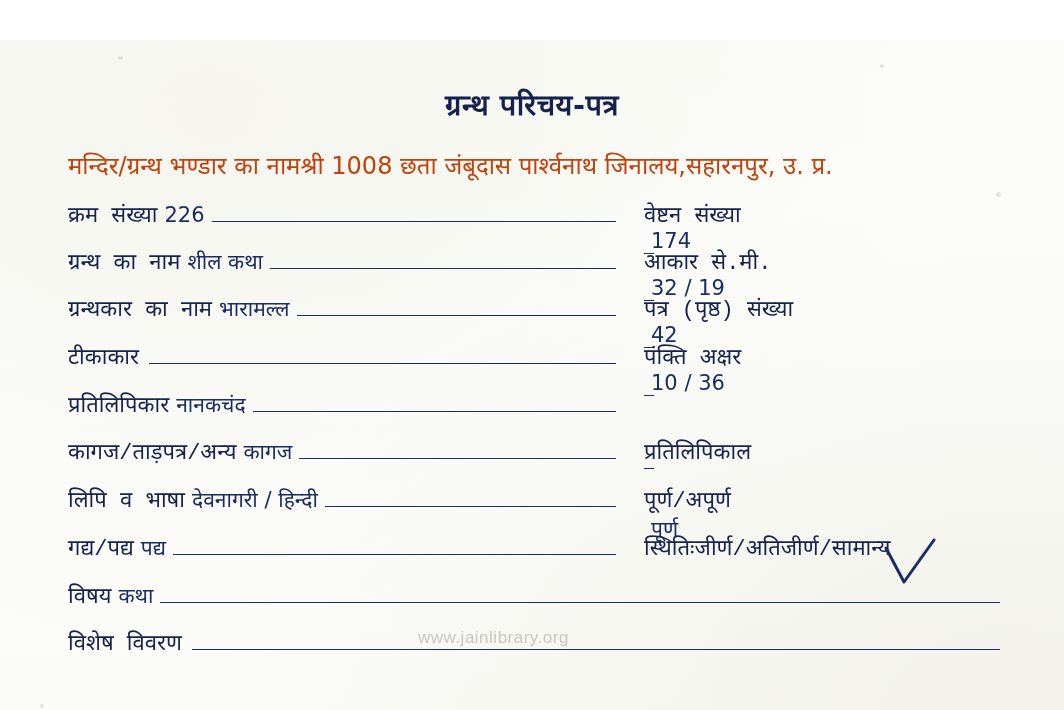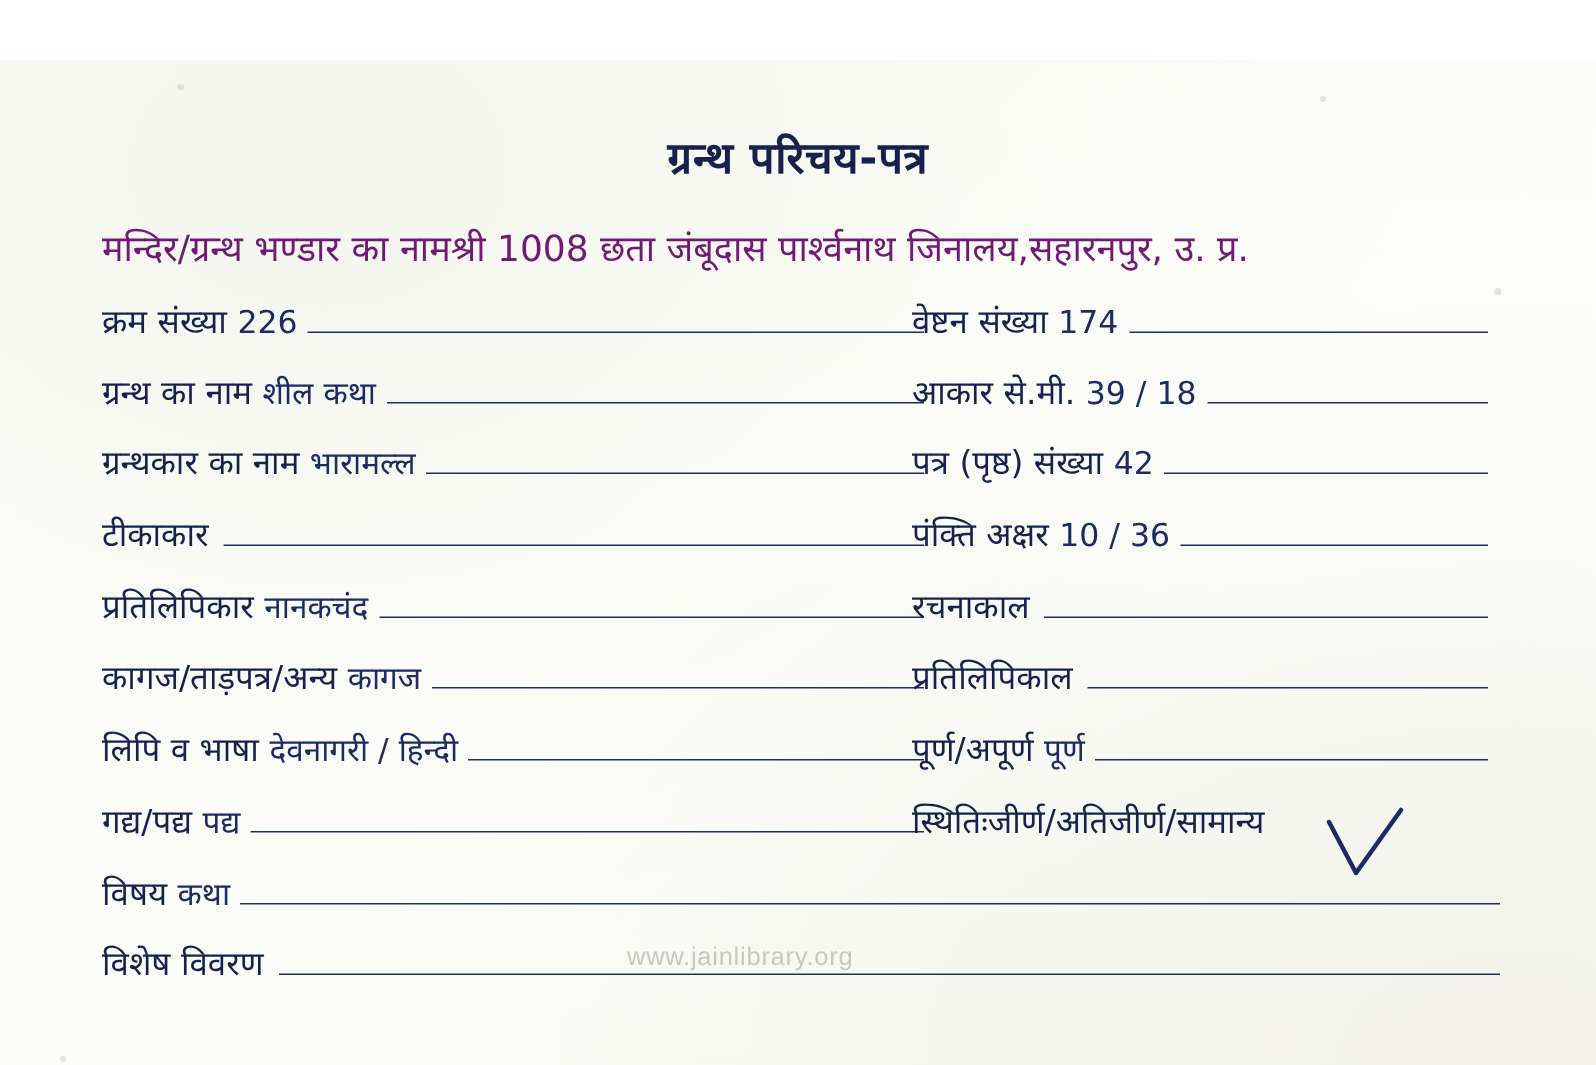--- a/index.html
+++ b/index.html
@@ -48,21 +48,21 @@
     font-weight: bold;
     letter-spacing: 0.5px;
     color: #16224d;
   }
   #header-line {
     position: absolute;
     left: 68px;
     top: 108px;
     width: 940px;
     font-size: 24px;
-    color: #701a75;
+    color: #c2410c;
     white-space: nowrap;
   }
   #header-line .hdr-label { font-weight: normal; }
   #header-line .hdr-value { font-weight: normal; }
 
   
   .row {
     position: absolute;
     left: 68px;
     width: 932px;
@@ -70,26 +70,27 @@
   }
   .cell {
     position: absolute;
     top: 0;
     height: 40px;
     display: flex;
     align-items: baseline;
     white-space: nowrap;
   }
   .cell.left  { left: 0; width: 548px; }
-  .cell.right { left: 540px; width: 384px; }
+  .cell.right { left: 576px; width: 384px; flex-direction: column; }
 
   .lbl {
     font-size: 22px;
     color: #16224d;
     flex: 0 0 auto;
+    font-family: Liberation Mono, monospace;
   }
   .val {
     font-size: 21px;
     color: #1b2b63;
     flex: 0 0 auto;
     padding: 0 7px;
   }
   .rule {
     flex: 1 1 auto;
     height: 0;
@@ -153,21 +154,21 @@
   </div>
 
   <div class="row" style="top:205px;">
     <div class="cell left">
       <span class="lbl">ग्रन्थ का नाम</span>
       <span class="val">शील कथा</span>
       <span class="rule"></span>
     </div>
     <div class="cell right">
       <span class="lbl">आकार से.मी.</span>
-      <span class="val">39 / 18</span>
+      <span class="val">32 / 19</span>
       <span class="rule"></span>
     </div>
   </div>
 
   <div class="row" style="top:252px;">
     <div class="cell left">
       <span class="lbl">ग्रन्थकार का नाम</span>
       <span class="val">भारामल्ल</span>
       <span class="rule"></span>
     </div>
@@ -188,25 +189,20 @@
       <span class="lbl">पंक्ति अक्षर</span>
       <span class="val">10 / 36</span>
       <span class="rule"></span>
     </div>
   </div>
 
   <div class="row" style="top:348px;">
     <div class="cell left">
       <span class="lbl">प्रतिलिपिकार</span>
       <span class="val">नानकचंद</span>
-      <span class="rule"></span>
-    </div>
-    <div class="cell right">
-      <span class="lbl">रचनाकाल</span>
-      <span class="gap"></span>
       <span class="rule"></span>
     </div>
   </div>
 
   <div class="row" style="top:395px;">
     <div class="cell left">
       <span class="lbl">कागज/ताड़पत्र/अन्य</span>
       <span class="val">कागज</span>
       <span class="rule"></span>
     </div>

